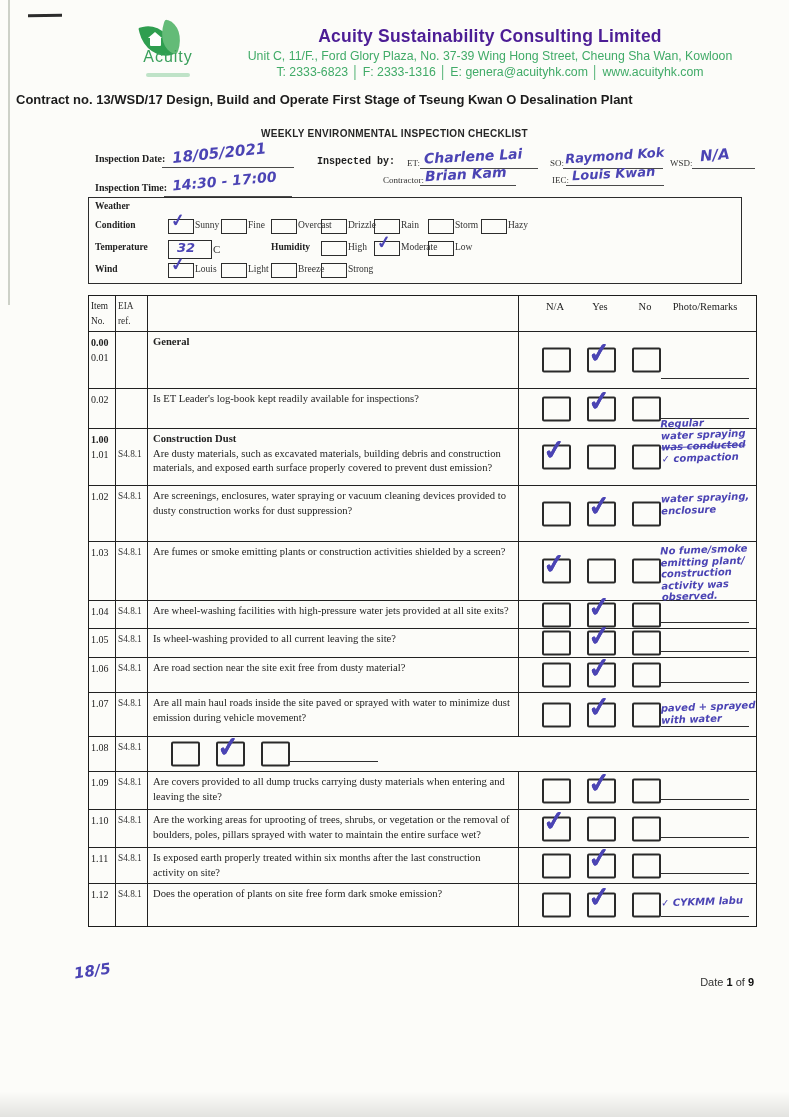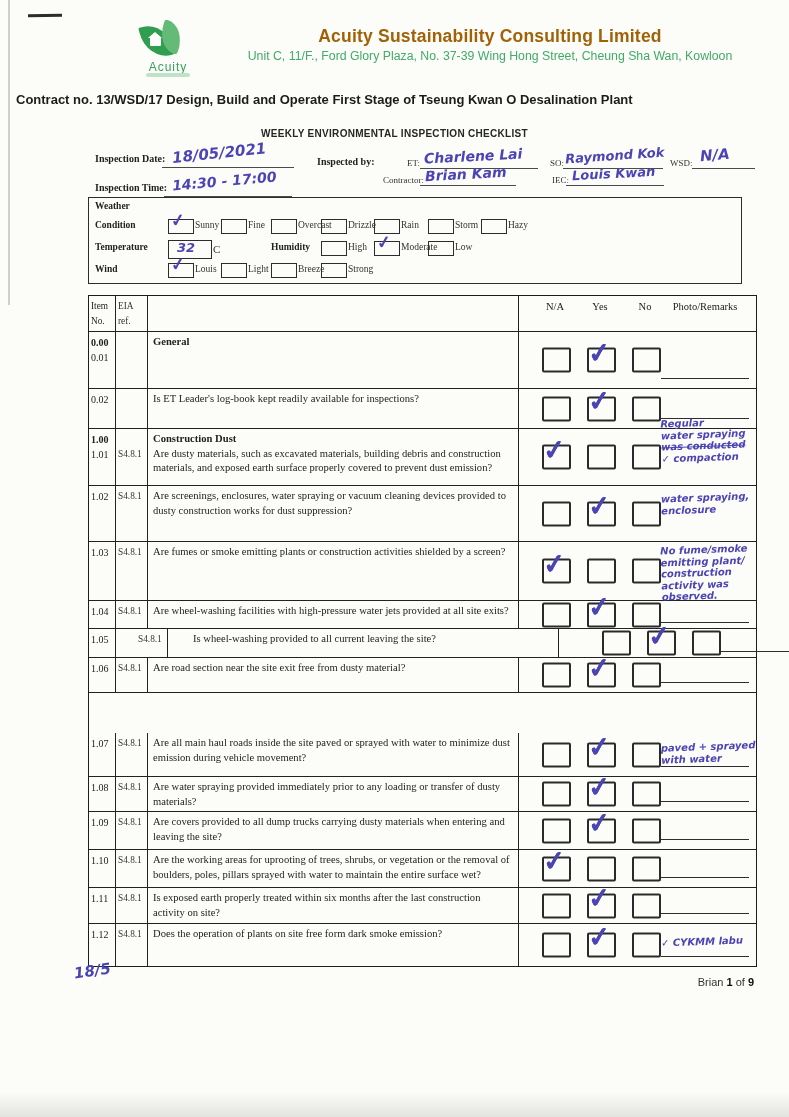--- a/index.html
+++ b/index.html
@@ -14,27 +14,27 @@
 
   
   .logo{position:absolute;left:136px;top:24px;width:64px;height:58px;text-align:center;}
   .leaf1{position:absolute;left:6px;top:0;width:30px;height:34px;background:#2f9e50;
          border-radius:4% 85% 10% 85%;transform:rotate(-14deg);}
   .leaf2{position:absolute;left:24px;top:-2px;width:22px;height:30px;background:#63bb77;
          border-radius:8% 85% 10% 85%;transform:rotate(18deg);}
   .house{position:absolute;left:14px;top:13px;width:11px;height:9px;background:#fff;border-radius:1px;}
   .house::before{content:"";position:absolute;left:-2px;top:-5px;border-left:7px solid transparent;
          border-right:7px solid transparent;border-bottom:6px solid #fff;}
-  .logo-name{position:absolute;left:0;top:36px;width:64px;font-family:"Liberation Sans",sans-serif;
-         font-size:12px;color:#3aa05c;letter-spacing:1px;}
+  .logo-name{position:absolute;left:0;top:24px;width:64px;font-family:"Liberation Sans",sans-serif;
+         font-size:16px;color:#3aa05c;letter-spacing:1px;}
   .logo-tag{position:absolute;left:10px;top:49px;width:44px;height:4px;background:#bfe3c8;border-radius:2px;}
 
   .co-head{position:absolute;left:205px;top:26px;width:570px;text-align:center;
          font-family:"Liberation Sans",sans-serif;}
-  .co-name{font-size:17.5px;font-weight:bold;color:#a16207;letter-spacing:.2px;}
+  .co-name{font-size:17.5px;font-weight:bold;color:#4c1d95;letter-spacing:.2px;}
   .co-line{font-size:12.3px;color:#41ab68;margin-top:2px;}
 
   .contract{position:absolute;left:0;top:92px;width:789px;text-align:left;
          font-family:"Liberation Sans",sans-serif;font-size:13px;font-weight:bold;color:#1c1c1c;margin-left:16px;}
   .form-title{position:absolute;left:0;top:128px;width:789px;text-align:center;
          font-family:"Liberation Sans",sans-serif;font-size:10px;font-weight:bold;color:#262626;letter-spacing:.3px;}
 
   
   .flabel{position:absolute;font-size:10px;font-weight:bold;color:#1e1e1e;white-space:nowrap;}
   .slabel{position:absolute;font-size:9px;color:#333;white-space:nowrap;}
@@ -96,34 +96,35 @@
   <div class="logo">
     <div class="leaf1"></div>
     <div class="leaf2"></div>
     <div class="house"></div>
     <div class="logo-name">Acuity</div>
     <div class="logo-tag"></div>
   </div>
   <div class="co-head">
     <div class="co-name">Acuity Sustainability Consulting Limited</div>
     <div class="co-line">Unit C, 11/F., Ford Glory Plaza, No. 37-39 Wing Hong Street, Cheung Sha Wan, Kowloon</div>
+    <div class="co-line">T: 2333-6823 │ F: 2333-1316 │ E: genera@acuityhk.com │ www.acuityhk.com</div>
   </div>
 
   <div class="contract">Contract no.  13/WSD/17 Design, Build and Operate First Stage of Tseung Kwan O Desalination Plant</div>
   <div class="form-title">WEEKLY ENVIRONMENTAL INSPECTION CHECKLIST</div>
 
   <div class="flabel" style="left:95px;top:153px;">Inspection Date:</div>
   <div class="uline" style="left:162px;top:166px;width:132px;"></div>
   <div class="hand" style="left:172px;top:144px;font-size:15px;transform:rotate(-6deg);">18/05/2021</div>
 
   <div class="flabel" style="left:95px;top:182px;">Inspection Time:</div>
   <div class="uline" style="left:164px;top:195px;width:128px;"></div>
   <div class="hand" style="left:172px;top:173px;font-size:14px;transform:rotate(-5deg);">14:30 - 17:00</div>
 
-  <div class="flabel" style="left:317px;top:156px;">Inspected by:</div>
+  <div class="flabel" style="left:317px;top:156px;font-family:Liberation Mono, monospace;">Inspected by:</div>
 
   <div class="slabel" style="left:407px;top:158px;">ET:</div>
   <div class="uline" style="left:420px;top:167px;width:118px;"></div>
   <div class="hand" style="left:424px;top:148px;font-size:14px;transform:rotate(-3deg);">Charlene Lai</div>
 
   <div class="slabel" style="left:550px;top:158px;">SO:</div>
   <div class="uline" style="left:563px;top:167px;width:100px;"></div>
   <div class="hand" style="left:565px;top:148px;font-size:13px;transform:rotate(-4deg);">Raymond Kok</div>
 
   <div class="slabel" style="left:670px;top:158px;">WSD:</div>
@@ -325,21 +326,21 @@
             <div>Are wheel-washing facilities with high-pressure water jets provided at all site exits?</div>
           </div>
           <div class="c-checks">
             <div class="cbox" style="left: 23px;"></div>
             <div class="cbox" style="left: 68px;"></div>
             <div class="tcheck" style="left: 69px; top: -10px;">✓</div>
             <div class="cbox" style="left: 113px;"></div>
             <div class="rem-line" style="bottom: 5px;"></div>
           </div>
         </div>
-        <div class="t-row" style="height: 29px; gap: 20px;">
+        <div class="t-row" style="height: 29px;">
           <div class="c-item"><span>1.05</span></div>
           <div class="c-eia">S4.8.1</div>
           <div class="c-q">
             <div>Is wheel-washing provided to all current leaving the site?</div>
           </div>
           <div class="c-checks">
             <div class="cbox" style="left: 23px;"></div>
             <div class="cbox" style="left: 68px;"></div>
             <div class="tcheck" style="left: 69px; top: -9.5px;">✓</div>
             <div class="cbox" style="left: 113px;"></div>
@@ -353,44 +354,41 @@
             <div>Are road section near the site exit free from dusty material?</div>
           </div>
           <div class="c-checks">
             <div class="cbox" style="left: 23px;"></div>
             <div class="cbox" style="left: 68px;"></div>
             <div class="tcheck" style="left: 69px; top: -6.5px;">✓</div>
             <div class="cbox" style="left: 113px;"></div>
             <div class="rem-line" style="bottom: 9px;"></div>
           </div>
         </div>
-        <div class="t-row" style="height: 44px; margin-top: 40px;">
+        <div class="t-row" style="height: 44px;">
           <div class="c-item"><span>1.07</span></div>
           <div class="c-eia">S4.8.1</div>
           <div class="c-q">
             <div>Are all main haul roads inside the site paved or sprayed with water to minimize dust emission during vehicle movement?</div>
           </div>
           <div class="c-checks">
             <div class="cbox" style="left: 23px;"></div>
             <div class="cbox" style="left: 68px;"></div>
             <div class="tcheck" style="left: 69px; top: -2px;">✓</div>
             <div class="cbox" style="left: 113px;"></div>
             <div class="rem-line" style="bottom: 9px;"></div>
             <div class="rem-text" style="top: 8px;">
               <div>paved + sprayed</div>
               <div>with water</div>
             </div>
           </div>
         </div>
         <div class="t-row" style="height: 35px;">
           <div class="c-item"><span>1.08</span></div>
           <div class="c-eia">S4.8.1</div>
-          <div class="c-q">
-            <div>Are water spraying provided immediately prior to any loading or transfer of dusty materials?</div>
-          </div>
           <div class="c-checks">
             <div class="cbox" style="left: 23px;"></div>
             <div class="cbox" style="left: 68px;"></div>
             <div class="tcheck" style="left: 69px; top: -6.5px;">✓</div>
             <div class="cbox" style="left: 113px;"></div>
             <div class="rem-line" style="bottom: 9px;"></div>
           </div>
         </div>
         <div class="t-row" style="height: 38px;">
           <div class="c-item"><span>1.09</span></div>
@@ -449,17 +447,17 @@
             <div class="rem-text" style="top: 12px;">
               <div>✓ CYKMM labu</div>
             </div>
           </div>
         </div>
       </div>
   </div>
 
   <div class="foot-hand">18/5</div>
   <div class="foot-page">
-    <span>Brian</span> <b>1</b>
+    <span>Date</span> <b>1</b>
     <span>of</span> <b>9</b>
   </div>
 
 </div>
 
 </body></html>

